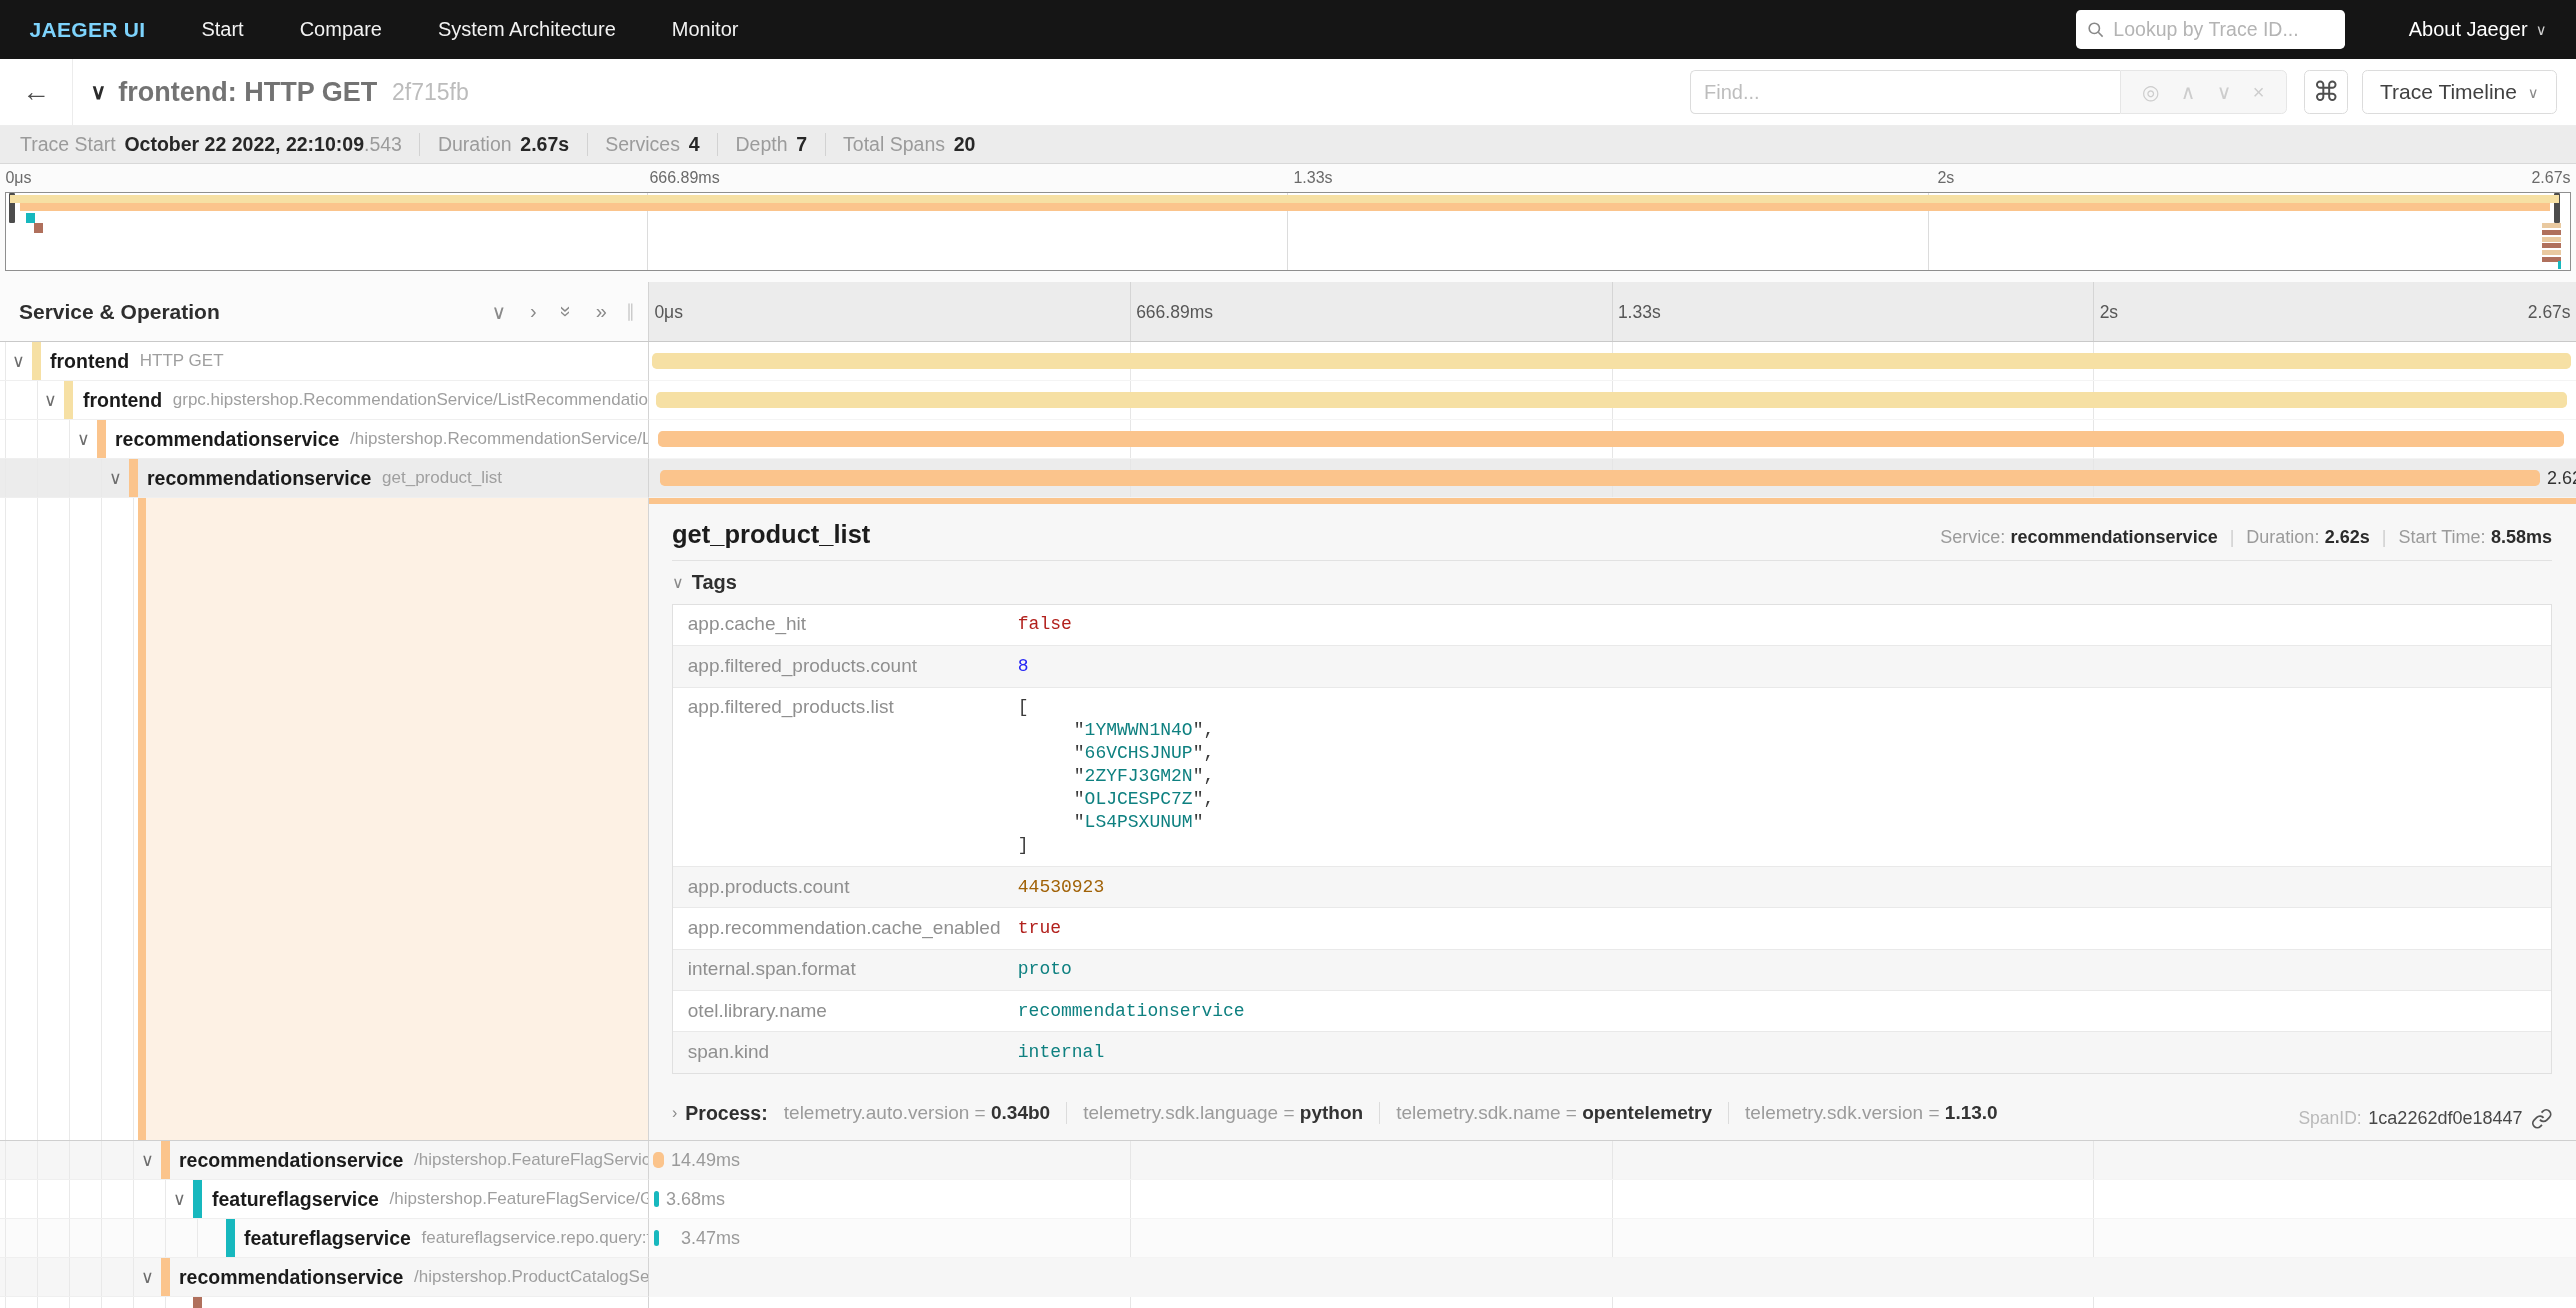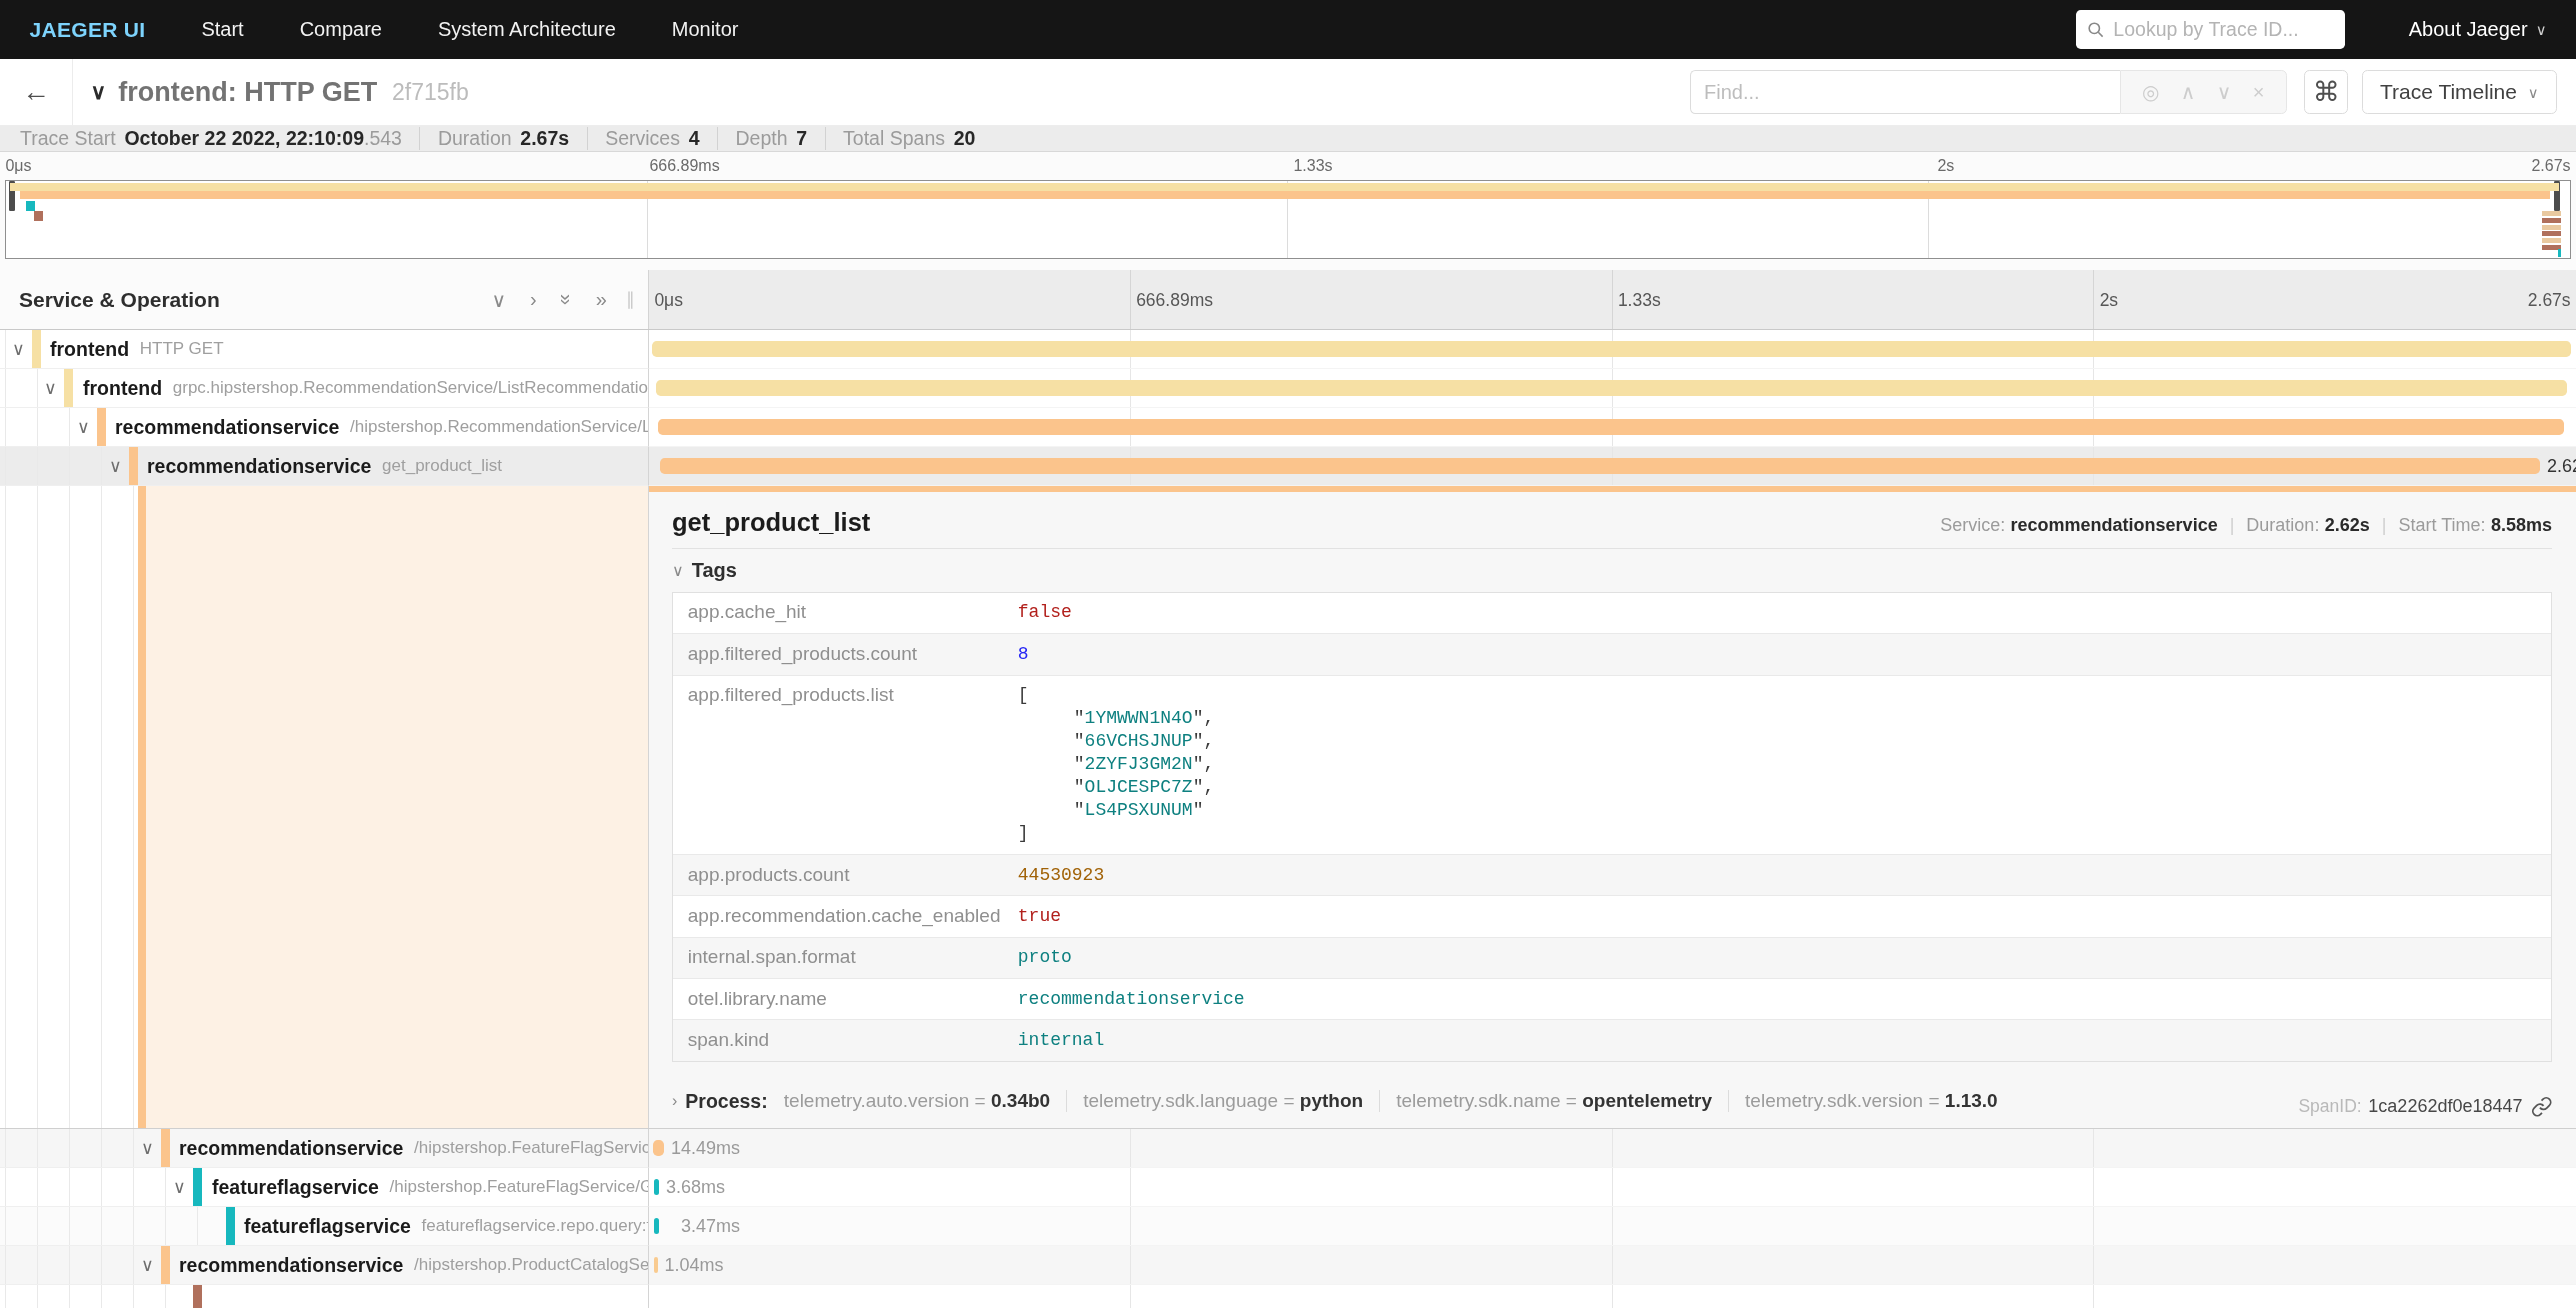--- a/index.html
+++ b/index.html
@@ -31,21 +31,21 @@
   .findinput .ph { color:#bdbdbd; font-size:20px; }
   .findsuffix { width:167px; border:1.3px solid #e6e6e6; border-radius:0 5.4px 5.4px 0; background:#f7f7f7;
     display:flex; align-items:center; justify-content:space-evenly; color:#cdcdcd; font-size:20px; }
   .cmdbtn { width:44px; height:44px; border:1.3px solid #dcdcdc; border-radius:5.4px; margin-left:17.5px;
     display:flex; align-items:center; justify-content:center; font-size:27px; color:#4f4f4f; background:#fff; cursor:pointer; }
   .ttbtn { height:44px; border:1.3px solid #dcdcdc; border-radius:5.4px; margin-left:13.4px; background:#fff;
     display:flex; align-items:center; padding:0 17.5px; font-size:21px; color:#414141; cursor:pointer; }
   .ttbtn .caret { font-size:14.8px; color:#8a8a8a; margin-left:10.7px; }
 
   
-  .summary { height:26px; background:#ececec; border-bottom:1.3px solid #d8d8d8; display:flex; align-items:center; font-size:19.5px; }
+  .summary { height:38px; background:#ececec; border-bottom:1.3px solid #d8d8d8; display:flex; align-items:center; font-size:19.5px; }
   .sitem { display:flex; align-items:center; padding:0 17.5px; height:23px; border-left:1.3px solid #d2d2d2; white-space:nowrap; }
   .sitem:first-child { border-left:none; padding-left:20px; }
   .slabel { color:#9b9b9b; margin-right:8.7px; }
   .sval { color:#272727; font-weight:700; }
   .sdim { color:#9b9b9b; font-weight:400; }
 
   
   .minimap { height:118px; background:#fbfbfb; position:relative; }
   .mticks { position:absolute; top:5.4px; left:0; right:0; height:20px; font-size:16px; color:#6a6a6a; }
   .mticks span, .hticks span { position:absolute; white-space:nowrap; }
@@ -414,24 +414,20 @@
         <span class="barlabel" style="left: 17px; margin-left: 15px;">3.47ms</span>
       </div>
     </div>
     <div class="srow" style="background: rgb(246, 246, 246);">
       <div class="ncell" style="padding-left: 179px; background-color: rgb(246, 246, 246); background-image: repeating-linear-gradient(to right, rgb(233, 233, 233) 0px, rgb(233, 233, 233) 1.3px, transparent 1.3px, transparent 32px); background-position: 5.4px 0px; background-repeat: no-repeat; background-size: 136px 100%;">
         <span class="rchev" style="left: 141px;">∨</span>
         <span class="cbar" style="left: 161px; background: rgb(251, 196, 140);"></span>
         <span class="svc">recommendationservice</span>
         <span class="op">/hipstershop.ProductCatalogSer…</span>
       </div>
-      <div class="tcell">
-        <div class="bar" style="left: 5.4px; width: 3.4px; background: rgb(249, 203, 144);"></div>
-        <span class="barlabel" style="left: 15.4px;">1.04ms</span>
-      </div>
     </div>
     <div class="srow" style="background: rgb(255, 255, 255);">
       <div class="ncell" style="padding-left: 212px; background-color: rgb(255, 255, 255); background-image: repeating-linear-gradient(to right, rgb(233, 233, 233) 0px, rgb(233, 233, 233) 1.3px, transparent 1.3px, transparent 32px); background-position: 5.4px 0px; background-repeat: no-repeat; background-size: 168px 100%;">
         <span class="cbar" style="left: 193px; background: rgb(176, 112, 92);"></span>
       </div>
       <div class="tcell"></div>
     </div>
   </div>
 
 

